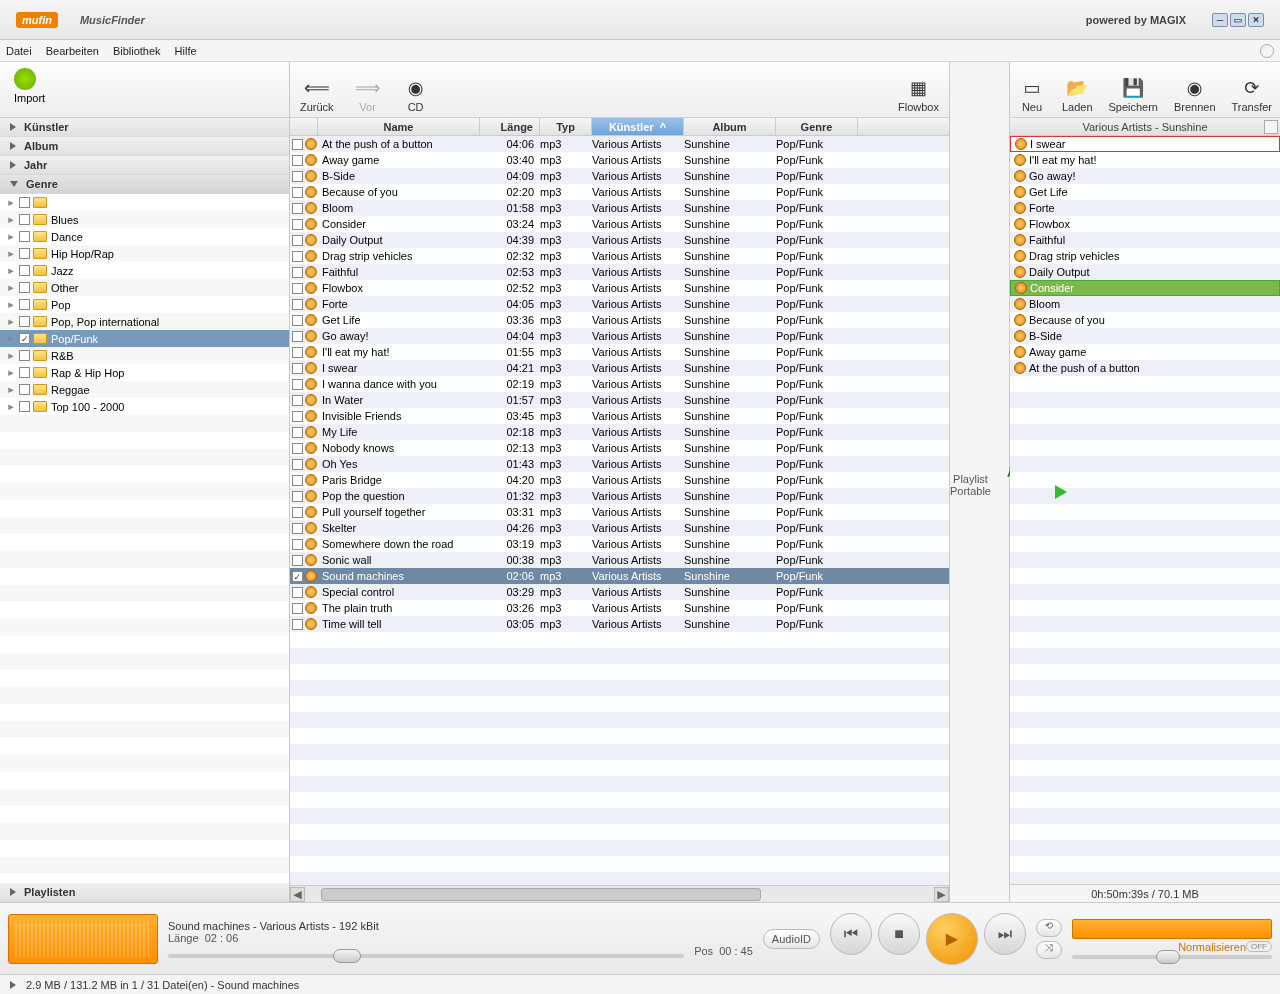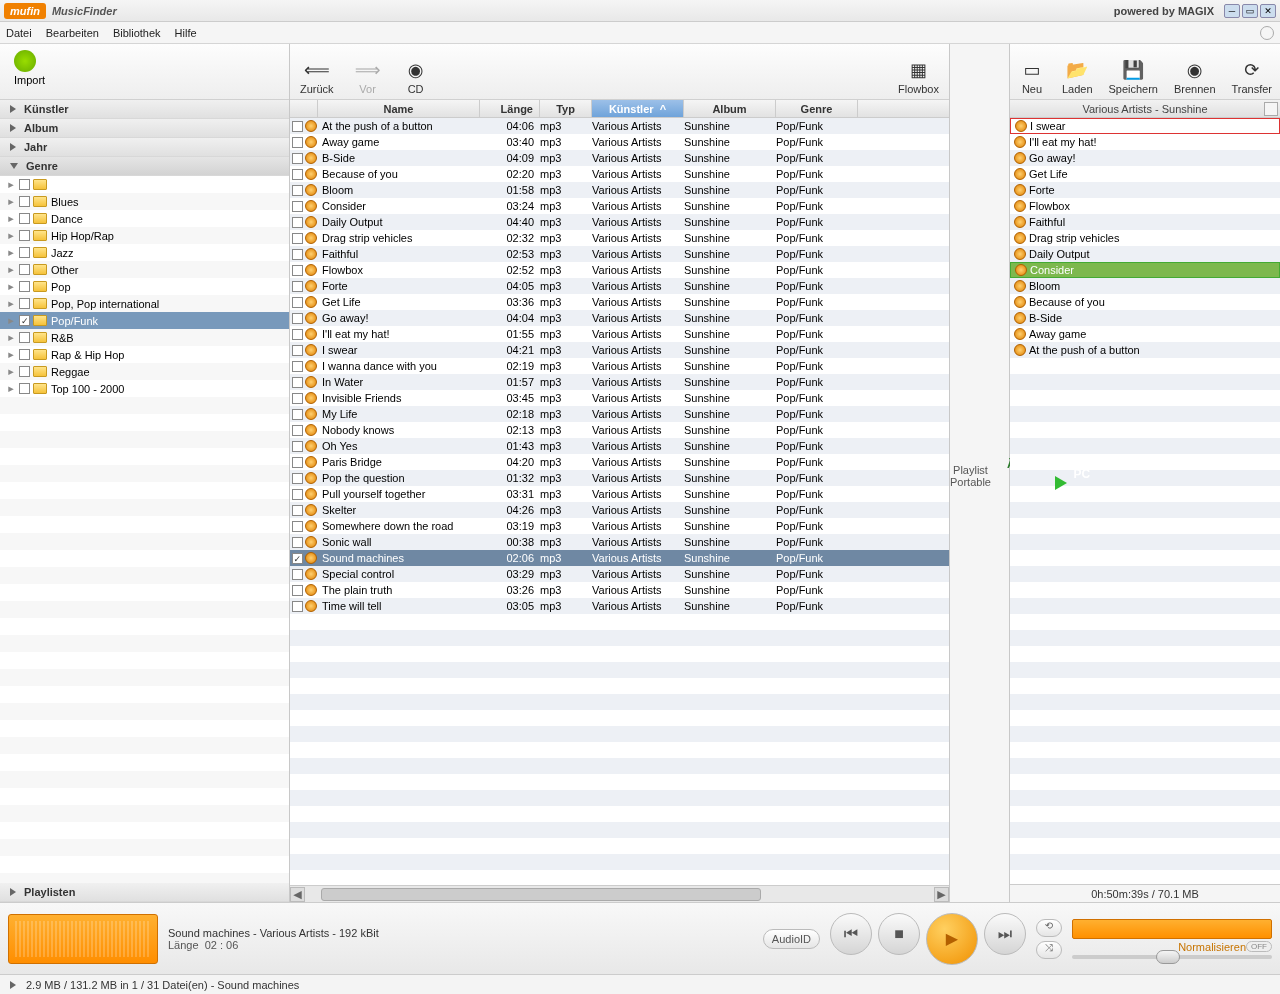--- a/index.html
+++ b/index.html
@@ -1,19 +1,19 @@
 <!DOCTYPE html>
 <html><head>
 <meta charset="utf-8">
 <style>
 * { box-sizing: border-box; margin: 0; padding: 0; font-family: Tahoma, Arial, sans-serif; font-size: 11px; }
 body { width: 1280px; height: 994px; background: #f0f0f0; overflow: hidden; display: flex; flex-direction: column; }
 
 
-.titlebar { height: 22px; background: linear-gradient(#f5f5f5,#e8e8e8); border-bottom: 1px solid #ccc; display: flex; align-items: center; padding: 0 4px; }
+.titlebar { height: 40px; background: linear-gradient(#f5f5f5,#e8e8e8); border-bottom: 1px solid #ccc; display: flex; align-items: center; padding: 0 16px; gap: 16px; }
 .logo { background:#f08000; color:#fff; font-weight:bold; padding:1px 6px; border-radius:3px; font-style:italic; height:16px; line-height:14px; }
 .app-title { margin-left:6px; font-weight:bold; font-style:italic; color:#555; }
 .powered { margin-left:auto; color:#444; font-weight:bold; }
 .winbtns { display:flex; gap:2px; margin-left:10px; }
 .winbtn { width:16px; height:14px; border:1px solid #88a; border-radius:2px; background:#cde; text-align:center; font-size:9px; line-height:12px; cursor:pointer; }
 
 
 .menubar { height:22px; background:#f5f5f5; border-bottom:1px solid #d5d5d5; display:flex; align-items:center; padding:0 6px; gap:14px; }
 .menubar span { color:#222; cursor:pointer; }
 .help-orb { width:14px; height:14px; border-radius:50%; border:1px solid #aaa; margin-left:auto; background:#f5f5f5; }
@@ -368,21 +368,21 @@
           <div class="c4">Various Artists</div>
           <div class="c5">Sunshine</div>
           <div class="c6">Pop/Funk</div>
         </div>
         <div class="grow">
           <div class="c0">
             <span class="gcb"></span>
             <span class="noteicon"></span>
           </div>
           <div class="c1">Daily Output</div>
-          <div class="c2">04:40</div>
+          <div class="c2">04:39</div>
           <div class="c3">mp3</div>
           <div class="c4">Various Artists</div>
           <div class="c5">Sunshine</div>
           <div class="c6">Pop/Funk</div>
         </div>
         <div class="grow">
           <div class="c0">
             <span class="gcb"></span>
             <span class="noteicon"></span>
           </div>
@@ -831,20 +831,26 @@
       </div>
     <div class="pl-footer">0h:50m:39s / 70.1 MB</div>
   </div>
 </div>
 
 <div class="playerbar">
   <div class="vis"></div>
   <div class="now">
     <div>Sound machines - Various Artists - 192 kBit</div>
     <div style="color:#555;"><span>Länge</span>&nbsp;&nbsp;<span>02 : 06</span></div>
+    <div style="display:flex;align-items:center;gap:10px;">
+      <div class="slider" style="flex:1;">
+          <div class="knob" style="left:32%;"></div>
+        </div>
+      <div style="color:#555;"><span>Pos</span>&nbsp;&nbsp;<span>00 : 45</span></div>
+    </div>
   </div>
   <div class="audbtn">AudioID</div>
   <div class="transport">
     <div class="tbutton">⏮</div>
     <div class="tbutton">■</div>
     <div class="tbutton play">▶</div>
     <div class="tbutton">⏭</div>
   </div>
   <div class="smallbtns">
     <div>⟲</div>

